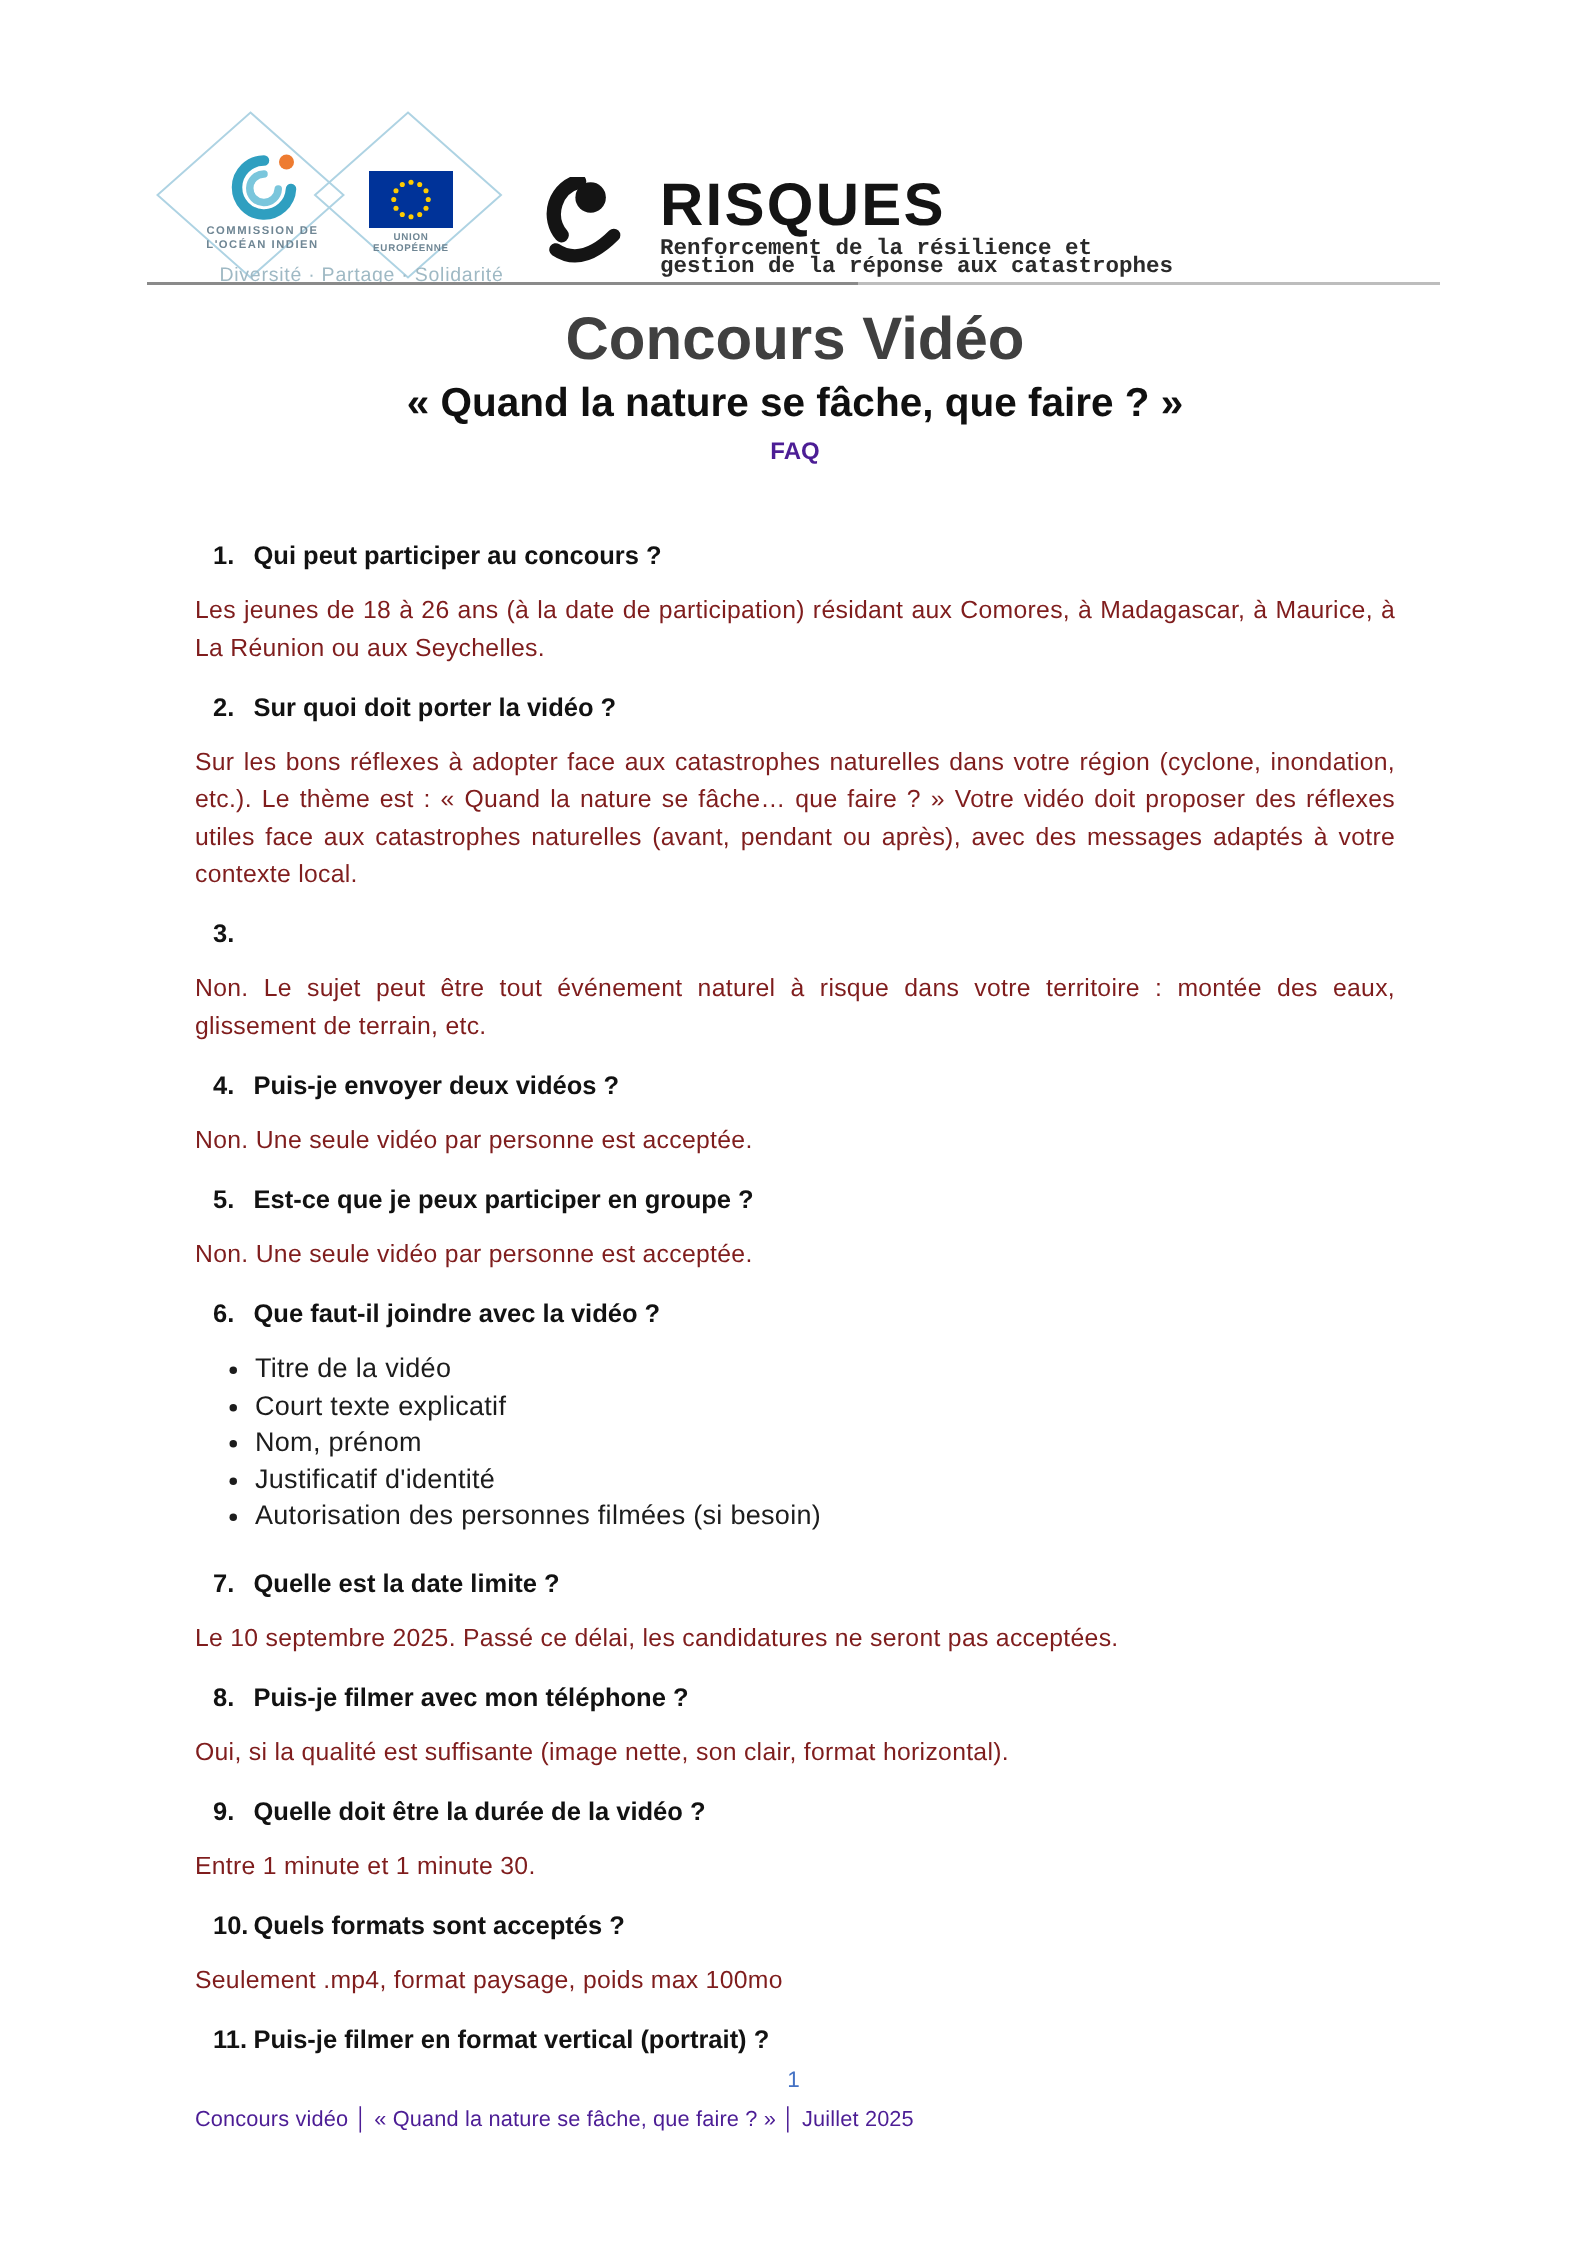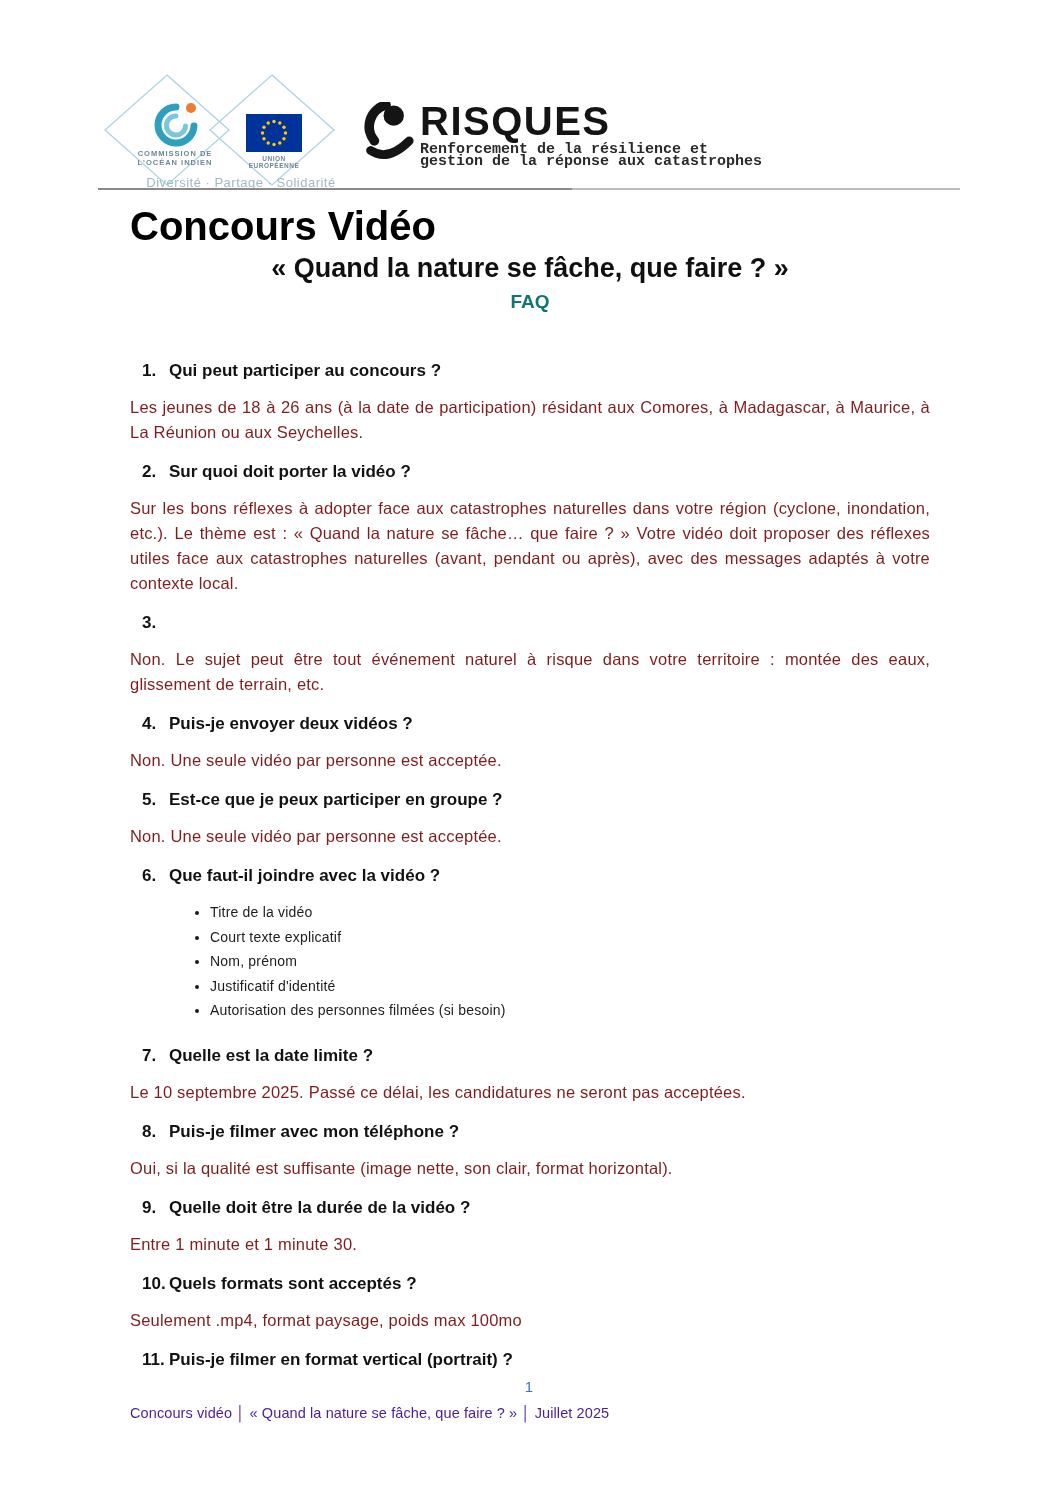--- a/index.html
+++ b/index.html
@@ -18,52 +18,52 @@
   }
   .eu-flag { left:246px; top:114px; }
   .eu-caption {
     left:238px; top:155px; width:72px; text-align:center;
     font-size:6.5px; letter-spacing:.5px; color:#6f8694; font-weight:bold;
   }
   .motto {
     left:118px; top:164px; width:246px; text-align:center;
     font-size:13px; color:#9fb9c4; letter-spacing:.5px;margin-top:11px;
   }
-  .risques { left:356px; top:101px; display:flex; align-items:flex-end; }
+  .risques { left:356px; top:117px; display:flex; align-items:flex-end;gap:20px; }
   .risques-txt { margin-left:4px; }
   .risques-name {
     font-size:40px; line-height:40px; font-weight:bold; letter-spacing:1.5px; color:#141414;
   }
   .risques-tagline {
     margin-top:3px; font-family:"Liberation Mono", monospace; font-weight:bold;
     font-size:15px; line-height:12px; color:#2a2a2a;
   }
   .header-rule {
     position:absolute; left:98px; top:188px; width:862px; height:2px;
     background:linear-gradient(to right,#8a8a8a 0%,#8a8a8a 55%,#bdbdbd 55%,#bdbdbd 100%);
   }
 
   
   .content { position:absolute; left:130px; width:800px; top:196px; }
-  .doc-title { margin:8px 0 0; text-align:left; font-size:40px; line-height:44px; font-weight:bold; color:#000000; }
+  .doc-title { margin:8px 0 0; text-align:center; font-size:40px; line-height:44px; font-weight:bold; color:#404040; }
   .doc-subtitle { margin:5px 0 0; text-align:center; font-size:27px; line-height:31px; font-weight:bold; color:#101010; }
-  .doc-type { margin:7px 0 0; text-align:center; font-size:19px; line-height:21px; font-weight:bold; color:#0f766e; }
+  .doc-type { margin:7px 0 0; text-align:center; font-size:16px; line-height:21px; font-weight:bold; color:#4c1d95; }
 
   .faq { margin-top:46px; }
   .faq-heading {
     display:flex; font-weight:bold; font-size:17px; line-height:25px;
     margin:14px 0 12px; padding-left:12px; color:#121212;
   }
   .q-num { min-width:27px; }
   .faq-answer {
     margin:0 0 14px; font-size:16.5px; line-height:25px; letter-spacing:.2px;
     text-align:justify; color:#7f1d1d;
   }
   ul.faq-bullets { margin:0 0 20px; padding-left:40px; }
-  ul.faq-bullets li { font-size:14px; line-height:24.5px; letter-spacing:.2px; color:#1c1c1c;margin-left:40px; }
+  ul.faq-bullets li { font-size:18px; line-height:24.5px; letter-spacing:.2px; color:#1c1c1c; }
 
   
   .page-number {
     position:absolute; top:1378px; left:0; width:100%; text-align:center;
     font-size:15px; line-height:18px;
   }
   .footer-text {
     position:absolute; top:1404px; left:130px;
     font-size:14.5px; line-height:18px; color:#4c1d95; letter-spacing:.1px;
   }

